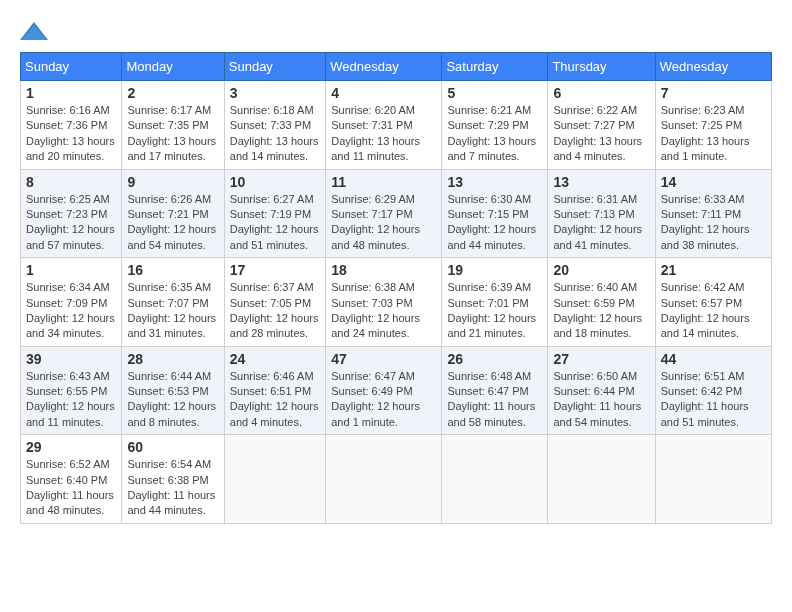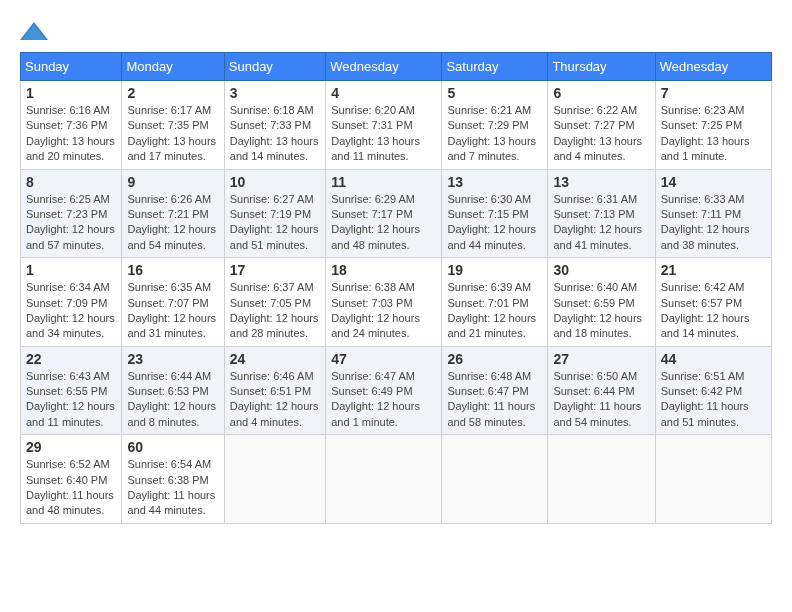--- a/index.html
+++ b/index.html
@@ -262,47 +262,47 @@
       </td>
         <td>
         <span class="day-number">19</span>
         <span class="day-info">
           Sunrise: 6:39 AM<br>
           Sunset: 7:01 PM<br>
           Daylight: 12 hours and 21 minutes.
         </span>
       </td>
         <td>
-        <span class="day-number">30</span>
+        <span class="day-number">20</span>
         <span class="day-info">
           Sunrise: 6:40 AM<br>
           Sunset: 6:59 PM<br>
           Daylight: 12 hours and 18 minutes.
         </span>
       </td>
         <td>
         <span class="day-number">21</span>
         <span class="day-info">
           Sunrise: 6:42 AM<br>
           Sunset: 6:57 PM<br>
           Daylight: 12 hours and 14 minutes.
         </span>
       </td>
       </tr>
       <tr>
         <td>
-        <span class="day-number">22</span>
+        <span class="day-number">39</span>
         <span class="day-info">
           Sunrise: 6:43 AM<br>
           Sunset: 6:55 PM<br>
           Daylight: 12 hours and 11 minutes.
         </span>
       </td>
         <td>
-        <span class="day-number">23</span>
+        <span class="day-number">28</span>
         <span class="day-info">
           Sunrise: 6:44 AM<br>
           Sunset: 6:53 PM<br>
           Daylight: 12 hours and 8 minutes.
         </span>
       </td>
         <td>
         <span class="day-number">24</span>
         <span class="day-info">
           Sunrise: 6:46 AM<br>

